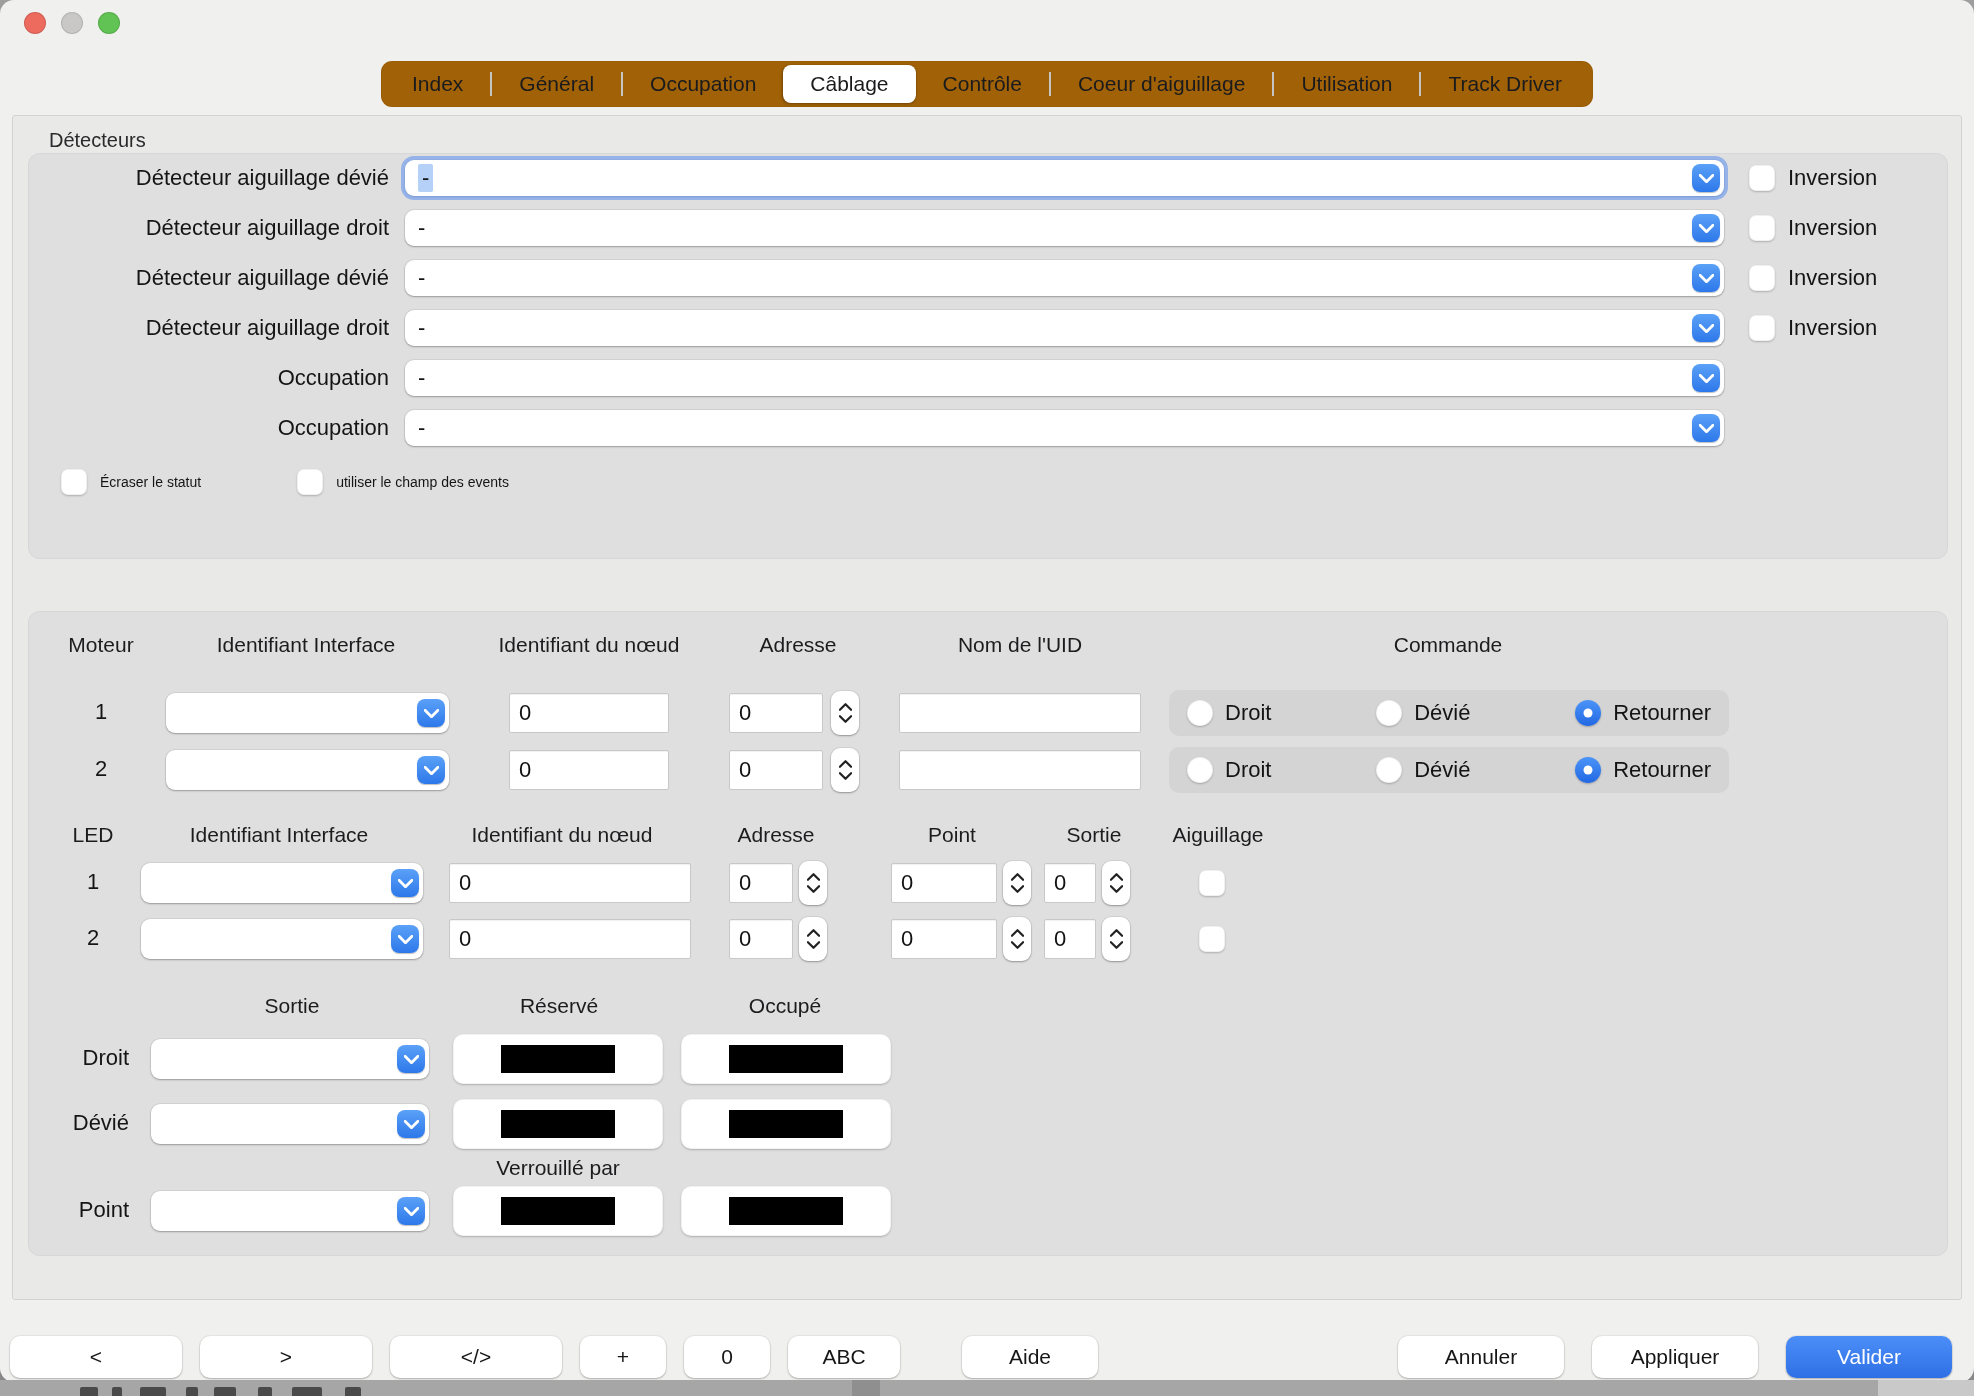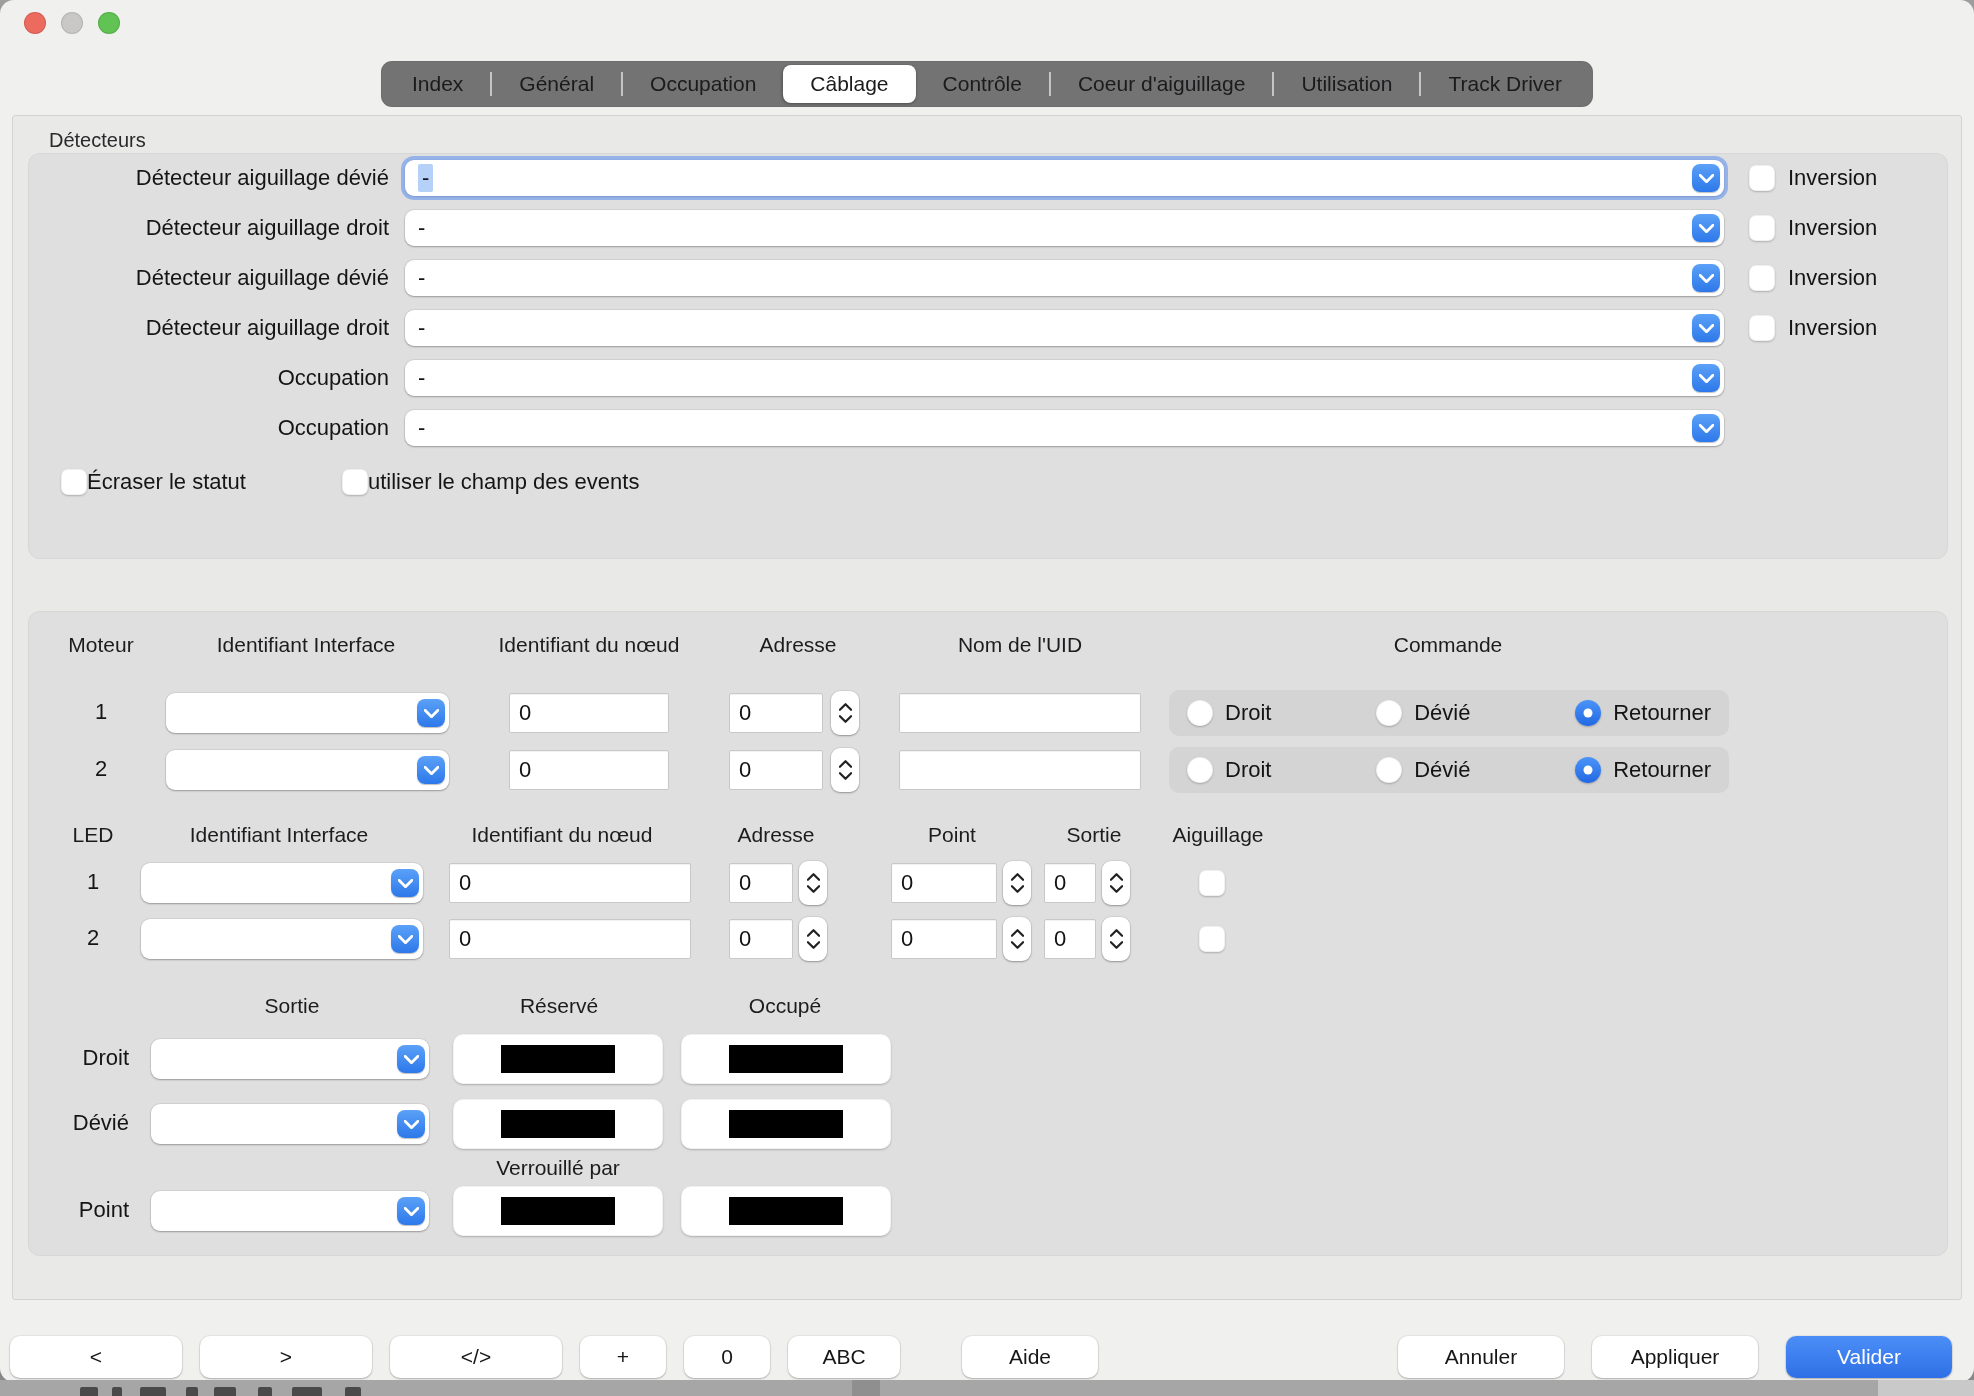--- a/index.html
+++ b/index.html
@@ -25,21 +25,21 @@
   .traffic{position:absolute;left:24px;top:12px;display:flex;gap:15px;}
   .tl{width:22px;height:22px;border-radius:50%;display:block;}
   .tl.red{background:#ed6a5e;box-shadow:inset 0 0 0 1px rgba(0,0,0,.12);}
   .tl.gray{background:#c9c8c7;box-shadow:inset 0 0 0 1px rgba(0,0,0,.10);}
   .tl.green{background:#61c354;box-shadow:inset 0 0 0 1px rgba(0,0,0,.12);}
   .title{position:absolute;left:0;right:0;top:12px;text-align:center;font-size:22px;font-weight:bold;color:#3b3b3b;}
   
   .tabstrip{
     position:absolute;top:61px;left:50%;transform:translateX(-50%);
     height:46px;display:flex;align-items:center;
-    background:#737373;border-radius:11px;box-shadow:inset 0 0 0 1px rgba(0,0,0,.05);
+    background:#a16207;border-radius:11px;box-shadow:inset 0 0 0 1px rgba(0,0,0,.05);
     padding:0 4px;white-space:nowrap;
   }
   .tab{font-size:21px;color:#1b1b1d;padding:0 27px;height:38px;line-height:38px;border-radius:8px;}
   .tab.selected{background:#ffffff;box-shadow:0 1px 3px rgba(0,0,0,.28), 0 0 0 1px rgba(0,0,0,.03);}
   .tabsep{width:2px;height:24px;background:#c6c6c6;}
   .tabsep.hidden{visibility:hidden;width:0;}
   
   .panel{
     position:absolute;left:12px;top:115px;width:1950px;height:1185px;
     background:#e9e9e8;border:1px solid #d3d3d2;border-radius:3px;box-sizing:border-box;
@@ -83,21 +83,21 @@
   .abs{position:absolute;}
   .hdr{position:absolute;transform:translateX(-50%);font-size:21px;color:#1c1c1e;white-space:nowrap;}
   .numlbl{position:absolute;font-size:22px;color:#151515;text-align:center;}
   
   .det-row{display:flex;align-items:center;height:50px;}
   .det-label{width:361px;text-align:right;margin-right:16px;font-size:22px;color:#151515;white-space:nowrap;}
   .det-combo{width:1319px;height:36px;}
   .inv{display:flex;align-items:center;margin-left:25px;}
   .inv .ilabel{font-size:22px;margin-left:13px;color:#151515;}
   .optrow{display:flex;align-items:center;height:40px;margin-top:9px;padding-left:33px;}
-  .optrow .olabel{font-size:22px;color:#151515;}
+  .optrow .olabel{font-size:14px;margin-left:13px;color:#151515;}
   
   .radiopanel{
     position:absolute;height:46px;background:#d4d4d5;border-radius:10px;
     display:flex;align-items:center;padding:0 18px;box-sizing:border-box;justify-content:space-between;
   }
   .radio-item{display:flex;align-items:center;}
   .radio-item .rlabel{font-size:22px;margin-left:12px;color:#141414;white-space:nowrap;}
   
   .well{position:absolute;width:210px;height:50px;background:#fff;border-radius:10px;
     box-shadow:0 1px 2px rgba(0,0,0,.22), inset 0 0 0 1px rgba(0,0,0,.05);}

